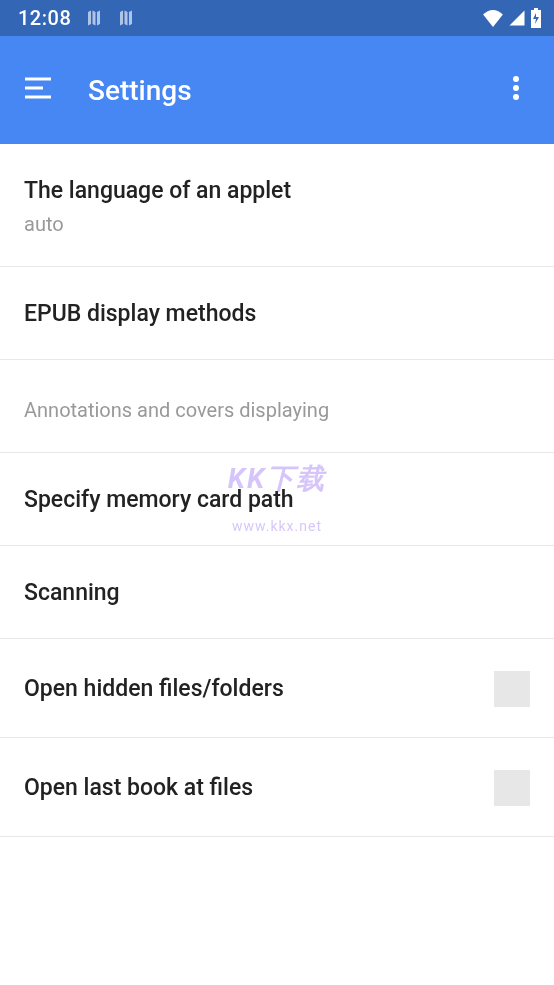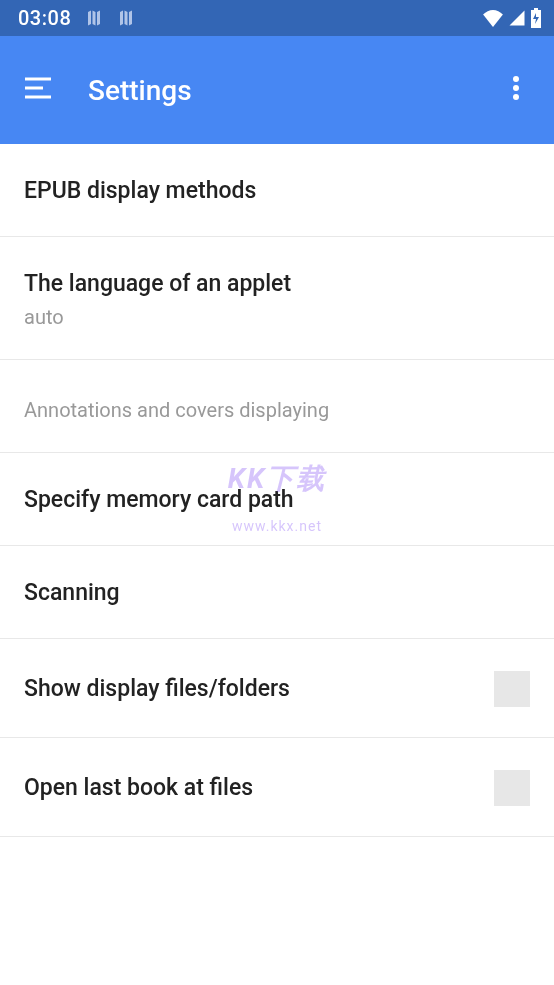--- a/index.html
+++ b/index.html
@@ -144,21 +144,21 @@
       font-size: 14px;
       margin-top: 20px;
       letter-spacing: 1px;
     }
   </style>
 </head>
 <body>
 
 <div class="status-bar">
   <div class="status-left">
-    <span class="status-time">03:08</span>
+    <span class="status-time">12:08</span>
     <span class="status-icon">
       <svg width="18" height="18" viewBox="0 0 24 24" fill="#b0c4e8">
         <path d="M4 4 L8 2 L8 20 L4 22 Z M10 2 L14 4 L14 22 L10 20 Z M16 4 L20 2 L20 20 L16 22 Z"></path>
       </svg>
     </span>
     <span class="status-icon">
       <svg width="18" height="18" viewBox="0 0 24 24" fill="#b0c4e8">
         <path d="M4 4 L8 2 L8 20 L4 22 Z M10 2 L14 4 L14 22 L10 20 Z M16 4 L20 2 L20 20 L16 22 Z"></path>
       </svg>
     </span>
@@ -201,52 +201,52 @@
         <circle cx="3" cy="21" r="3"></circle>
       </svg>
     </span>
   </div>
 </div>
 
 <div class="settings-list">
 
   <div class="setting-item">
     <div class="setting-text">
-      <div class="setting-title">EPUB display methods</div>
-    </div>
-  </div>
-
-  <div class="setting-item">
-    <div class="setting-text">
       <div class="setting-title">The language of an applet</div>
       <div class="setting-subtitle">auto</div>
     </div>
   </div>
 
   <div class="setting-item">
     <div class="setting-text">
+      <div class="setting-title">EPUB display methods</div>
+    </div>
+  </div>
+
+  <div class="setting-item">
+    <div class="setting-text">
       <div class="setting-subtitle">Annotations and covers displaying</div>
     </div>
   </div>
 
   <div class="setting-item">
     <div class="setting-text">
       <div class="setting-title">Specify memory card path</div>
     </div>
   </div>
 
   <div class="setting-item">
     <div class="setting-text">
       <div class="setting-title">Scanning</div>
     </div>
   </div>
 
   <div class="setting-item">
     <div class="setting-text">
-      <div class="setting-title">Show display files/folders</div>
+      <div class="setting-title">Open hidden files/folders</div>
     </div>
     <div class="setting-checkbox"></div>
   </div>
 
   <div class="setting-item">
     <div class="setting-text">
       <div class="setting-title">Open last book at files</div>
     </div>
     <div class="setting-checkbox"></div>
   </div>

